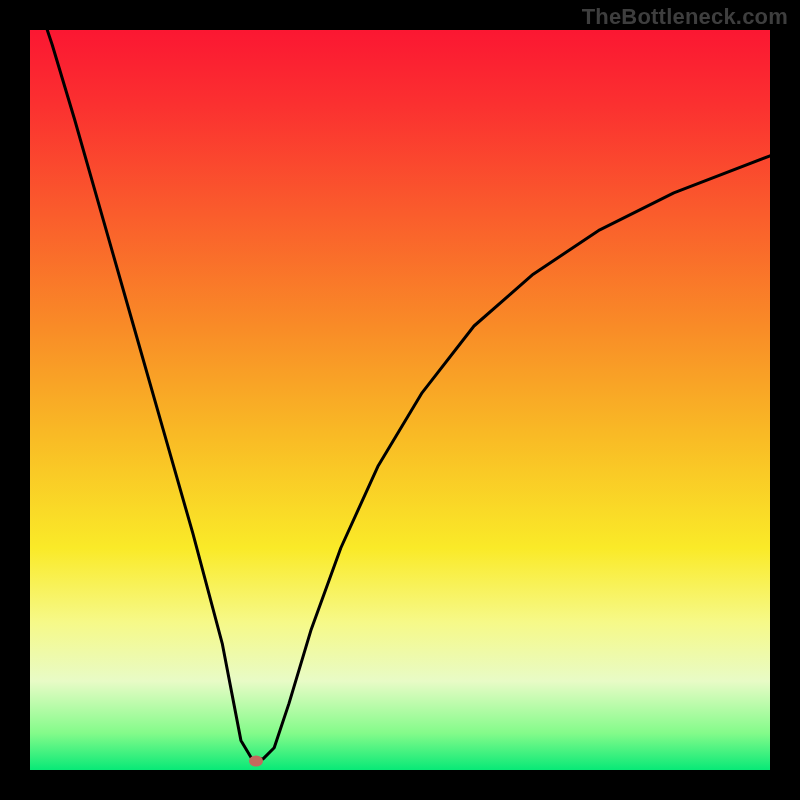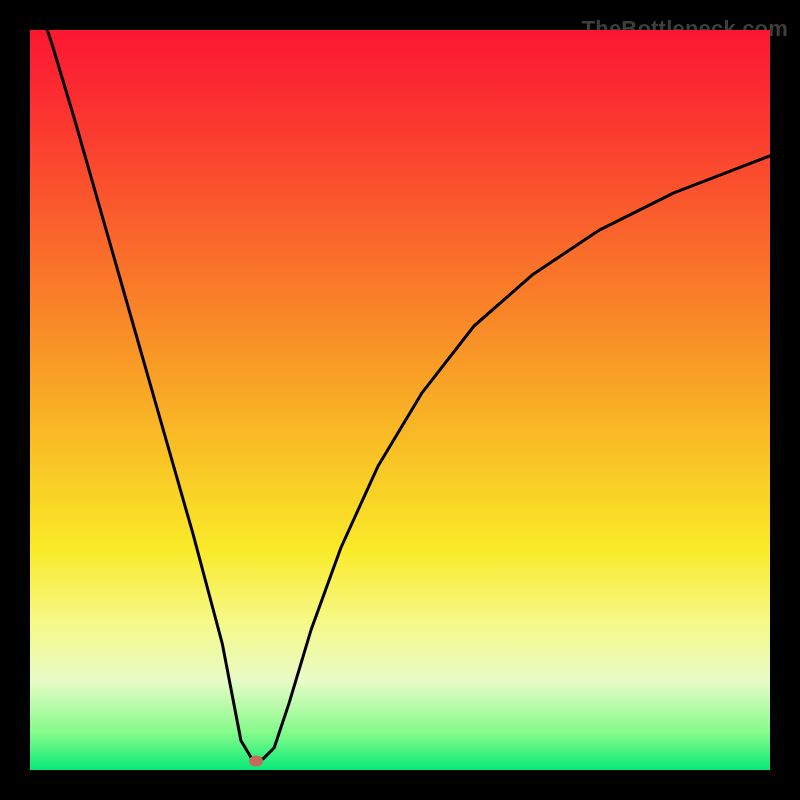--- a/index.html
+++ b/index.html
@@ -12,21 +12,21 @@
     font-family: Arial, Helvetica, sans-serif;
   }
   .frame {
     position: relative;
     width: 800px;
     height: 800px;
     background: #000;
   }
   .watermark {
     position: absolute;
-    top: 16px;
+    top: 4px;
     right: 12px;
     color: #3e3e3e;
     font-size: 22px;
     font-weight: 600;
     letter-spacing: 0.2px;
     user-select: none;
     text-align: center;
   }
   .plot-area {
     position: absolute;

